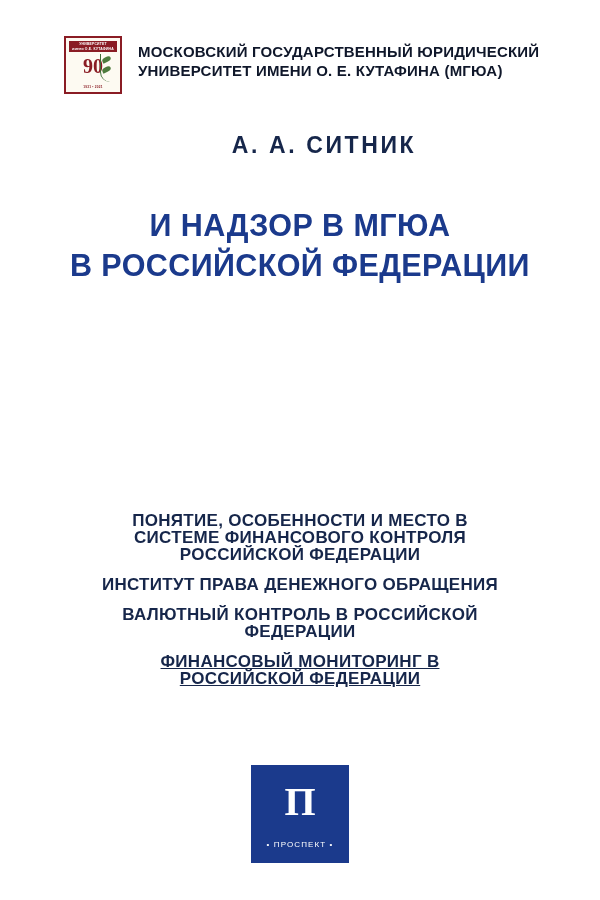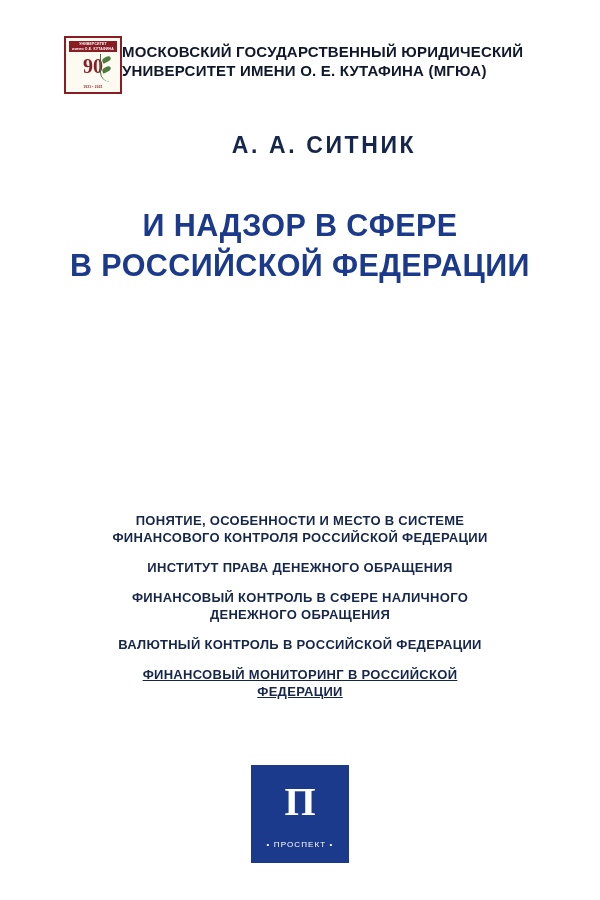--- a/index.html
+++ b/index.html
@@ -22,20 +22,21 @@
   }
 
   
   .header {
     position: absolute;
     top: 36px;
     left: 64px;
     right: 40px;
     display: flex;
     align-items: flex-start;
+    gap: 16px;
   }
   .logo {
     width: 58px;
     height: 58px;
     border: 2px solid #8a1c24;
     box-sizing: border-box;
     background: #fdfaf2;
     position: relative;
     flex: 0 0 auto;
     overflow: hidden;
@@ -155,21 +156,21 @@
   
   .topics {
     position: absolute;
     top: 512px;
     left: 100px;
     right: 100px;
     text-align: center;
     color: #16264a;
   }
   .topic {
-    font-size: 13px;
+    font-size: 17px;
     line-height: 17px;
     font-weight: bold;
     letter-spacing: 0.3px;
     margin-bottom: 13px;
   }
   .topic:last-child { margin-bottom: 0; text-decoration: underline; }
 
   
   .publisher {
     position: absolute;
@@ -226,29 +227,28 @@
     </div>
     <div class="univ-name">
       <div>МОСКОВСКИЙ ГОСУДАРСТВЕННЫЙ ЮРИДИЧЕСКИЙ</div>
       <div>УНИВЕРСИТЕТ ИМЕНИ О. Е. КУТАФИНА (МГЮА)</div>
     </div>
   </div>
 
   <div class="author">А. А. СИТНИК</div>
 
   <div class="title">
-    <div>И НАДЗОР В СФЕРЕ</div>
+    <div>И НАДЗОР В МГЮА</div>
     <div>В РОССИЙСКОЙ ФЕДЕРАЦИИ</div>
   </div>
 
 
   <div class="topics">
     <div class="topic">ПОНЯТИЕ, ОСОБЕННОСТИ И МЕСТО В СИСТЕМЕ ФИНАНСОВОГО КОНТРОЛЯ РОССИЙСКОЙ ФЕДЕРАЦИИ</div>
     <div class="topic">ИНСТИТУТ ПРАВА ДЕНЕЖНОГО ОБРАЩЕНИЯ</div>
-    <div class="topic">ФИНАНСОВЫЙ КОНТРОЛЬ В СФЕРЕ НАЛИЧНОГО ДЕНЕЖНОГО ОБРАЩЕНИЯ</div>
     <div class="topic">ВАЛЮТНЫЙ КОНТРОЛЬ В РОССИЙСКОЙ ФЕДЕРАЦИИ</div>
     <div class="topic">ФИНАНСОВЫЙ МОНИТОРИНГ В РОССИЙСКОЙ ФЕДЕРАЦИИ</div>
   </div>
 
   <div class="publisher">
     <div class="pub-inner">
       <div class="pub-mark">П</div>
       <div class="pub-name">• ПРОСПЕКТ •</div>
     </div>
   </div>

